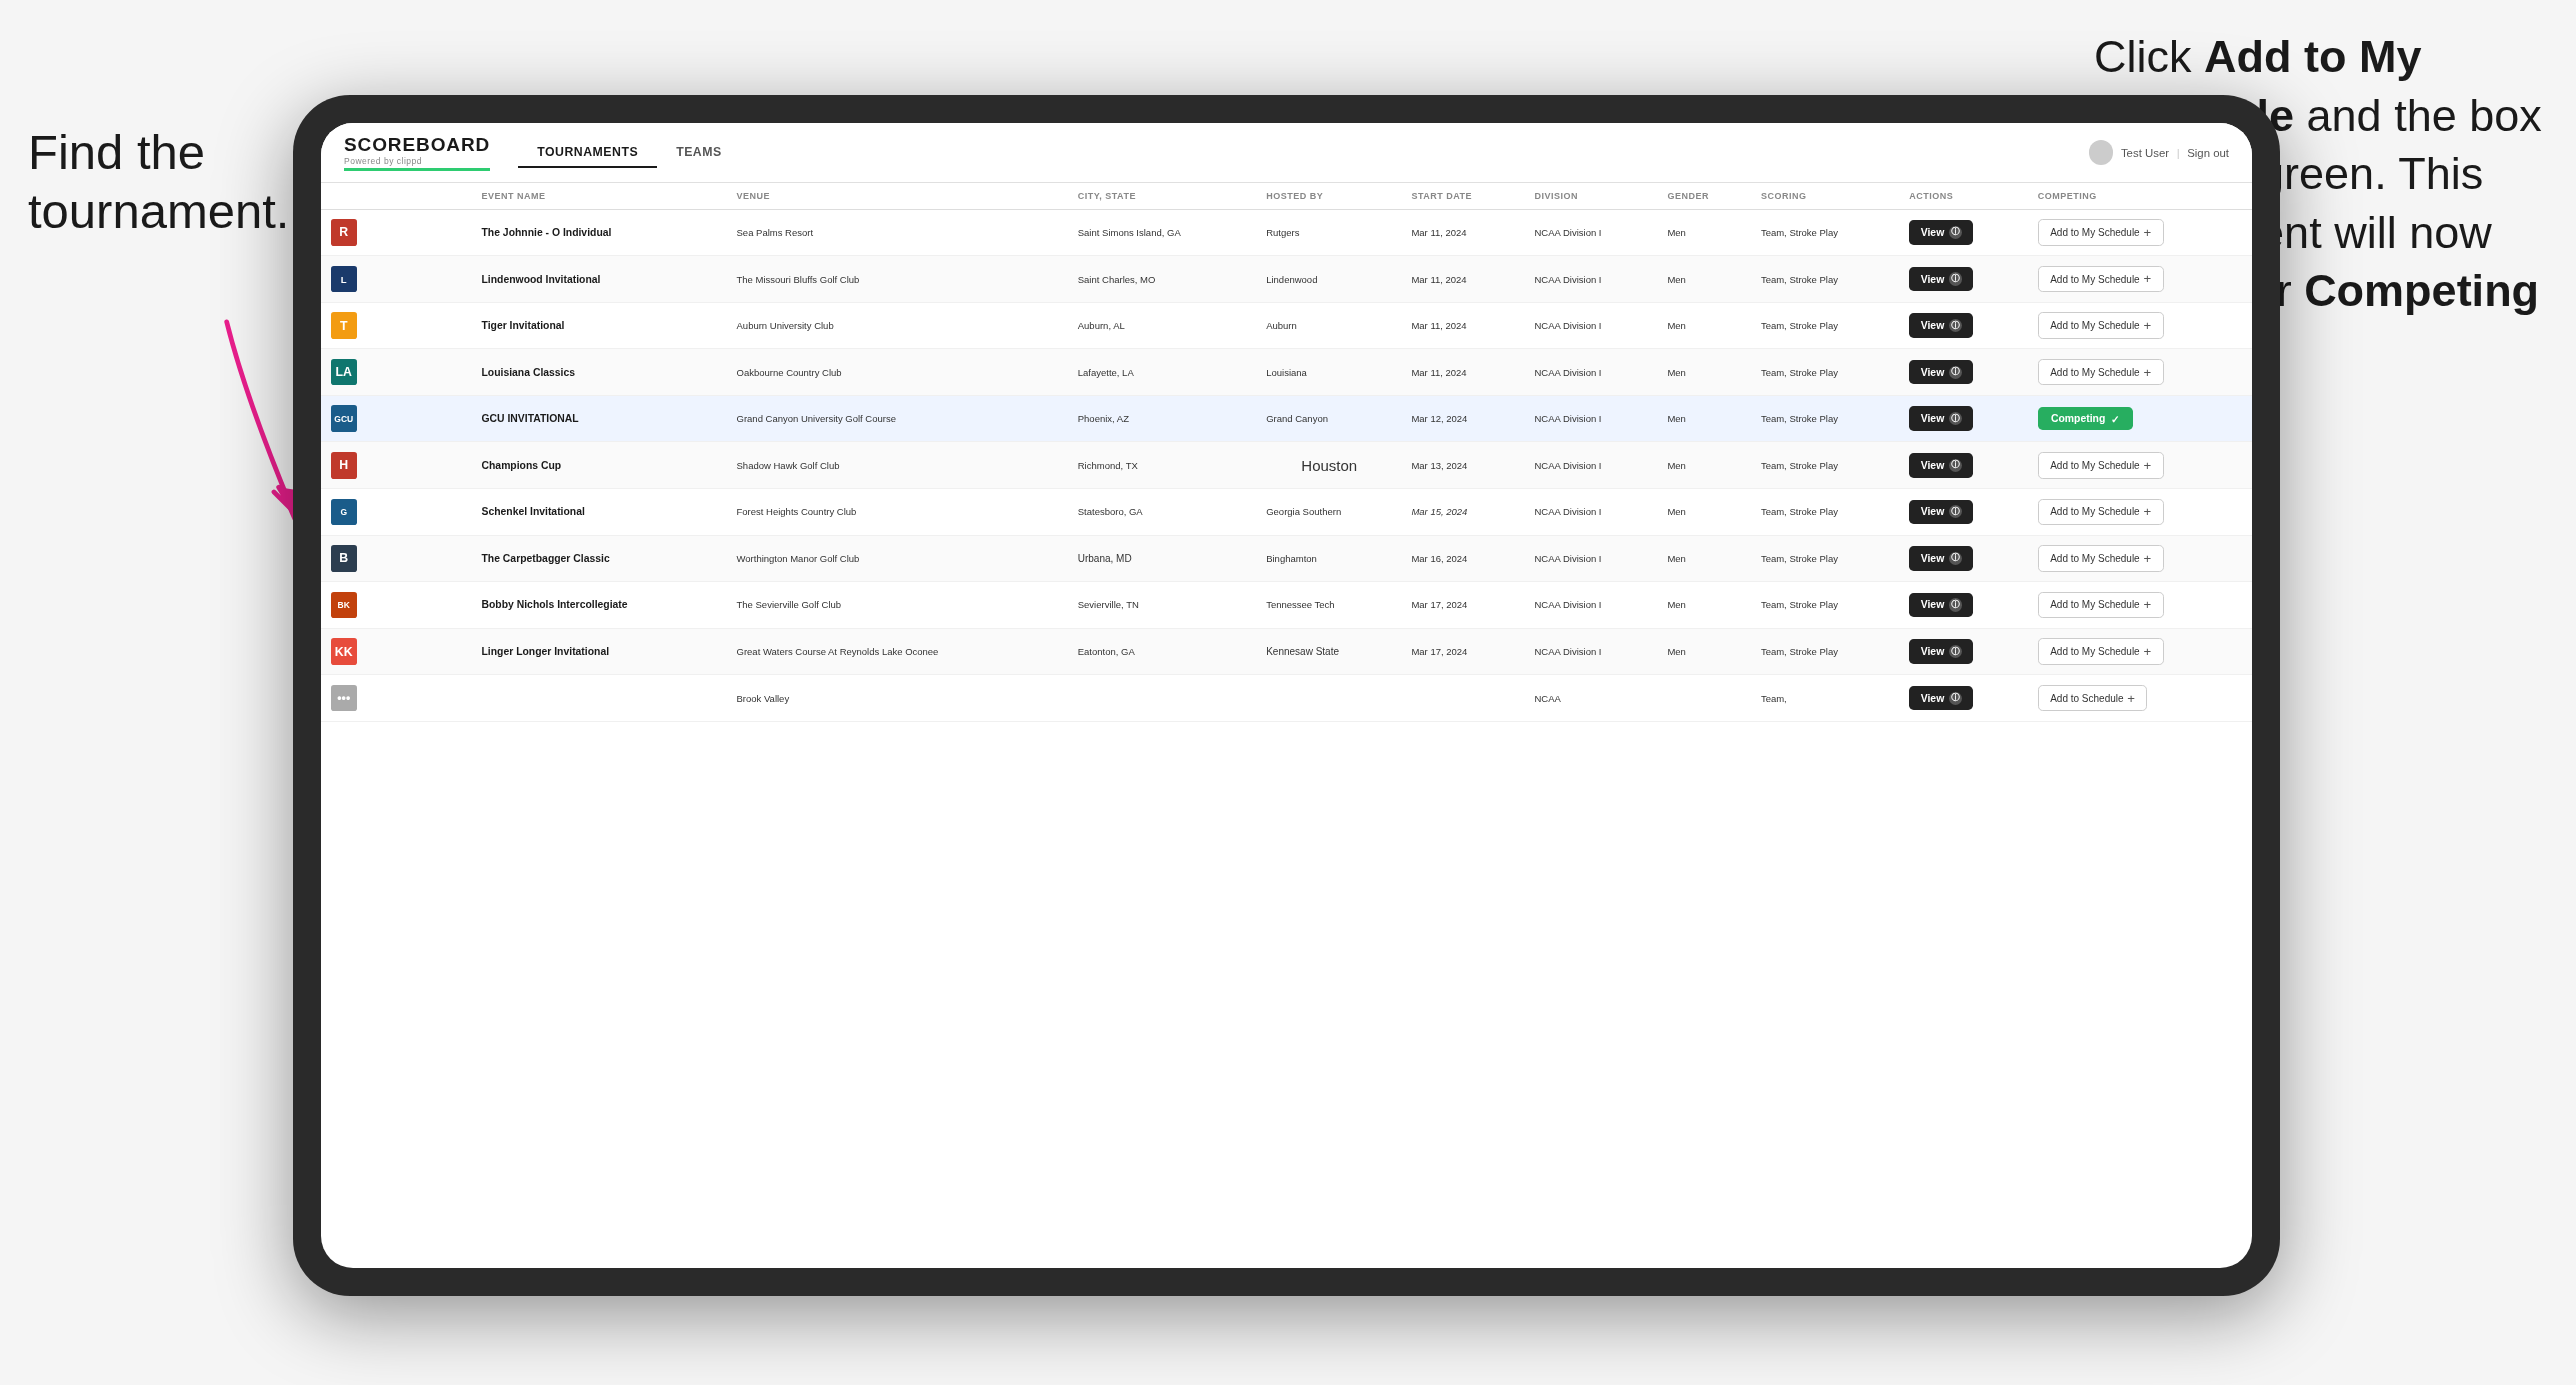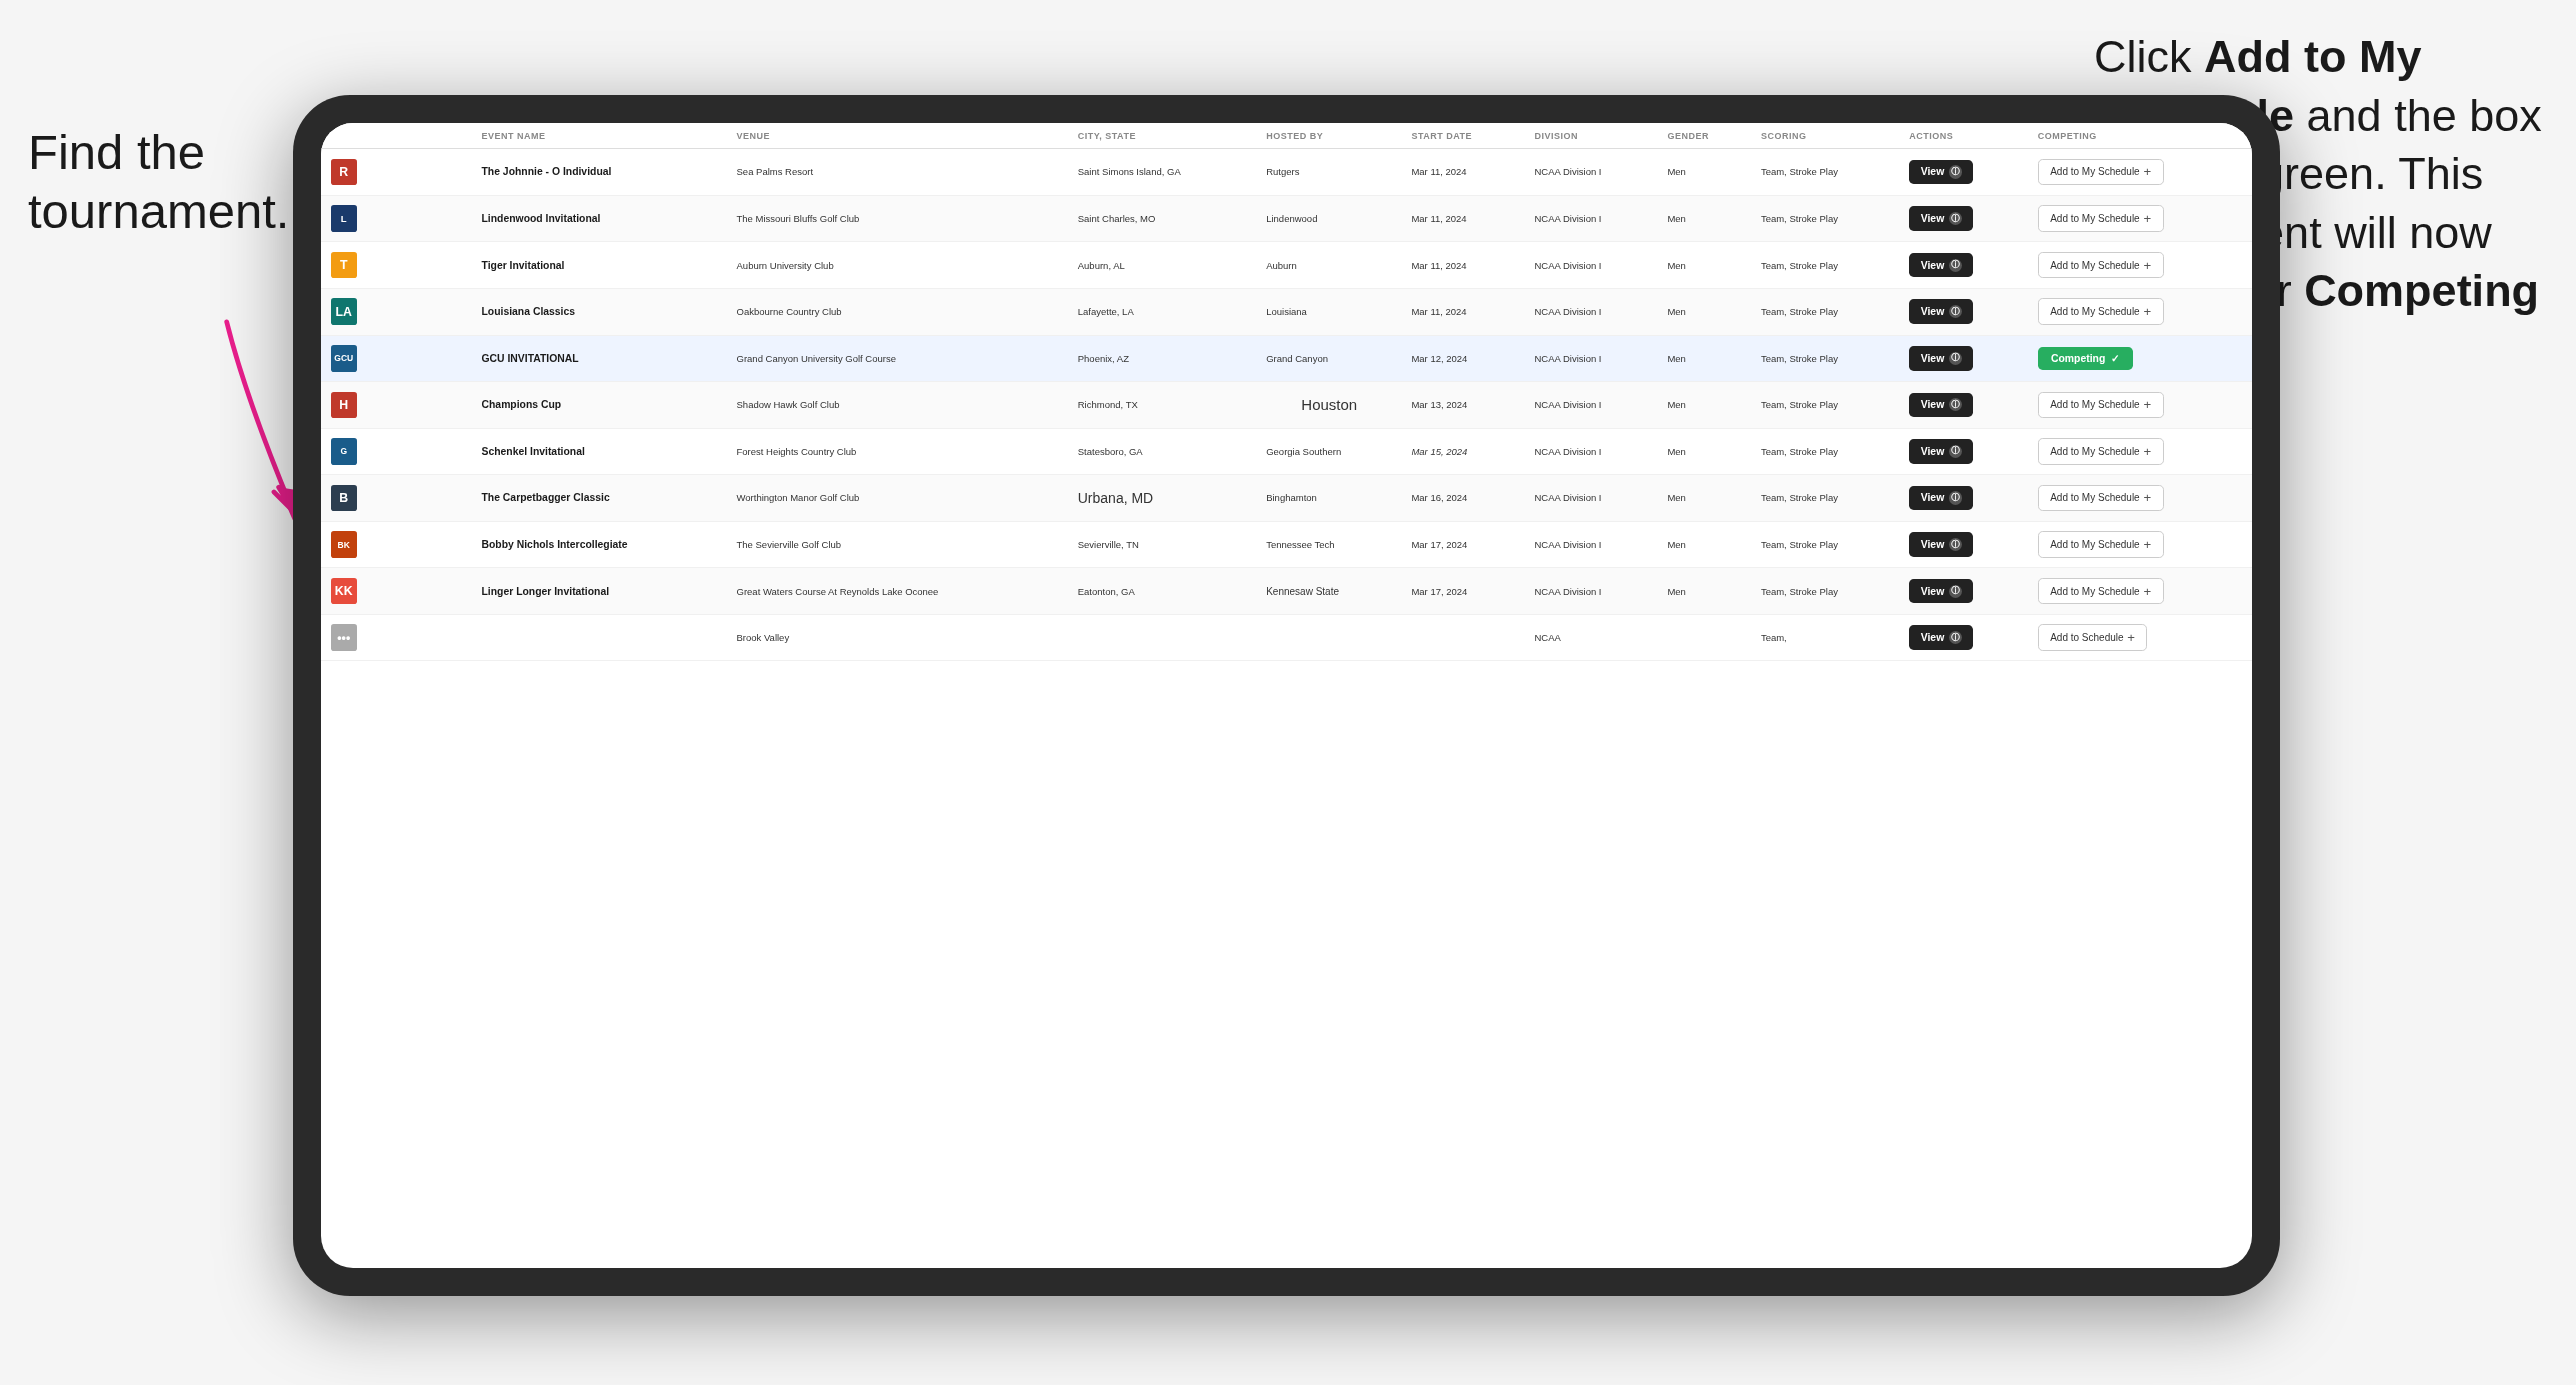--- a/index.html
+++ b/index.html
@@ -305,20 +305,38 @@
 </svg>
 
 <svg xmlns="http://www.w3.org/2000/svg" style="position:absolute; right:492px; top:587px; width:208px; height:151px;" viewBox="0 0 220 160">
   <path d="M 200 20 Q 160 60 80 100 L 100 85 M 80 100 L 105 90" stroke="#e91e8c" stroke-width="5" fill="none" stroke-linecap="round" stroke-linejoin="round"></path>
   <polygon points="70,105 100,85 95,112" fill="#e91e8c"></polygon>
 </svg>
 
 <div class="tablet-frame">
   <div class="tablet-screen">
 
+    <div class="nav-bar">
+      <div class="logo-area">
+        <span class="logo-title">SCOREBOARD</span>
+        <span class="logo-subtitle">Powered by clippd</span>
+        <div class="logo-bar"></div>
+      </div>
+      <div class="nav-tabs">
+        <div class="nav-tab active">TOURNAMENTS</div>
+        <div class="nav-tab">TEAMS</div>
+      </div>
+      <div class="nav-spacer"></div>
+      <div class="nav-user">
+        <div class="user-avatar"></div>
+        <span>Test User</span>
+        <span class="pipe">|</span>
+        <span class="sign-out-link">Sign out</span>
+      </div>
+    </div>
 
     <div class="table-container">
       <table>
         <thead>
           <tr>
             <th class="col-event"></th>
             <th>EVENT NAME</th>
             <th>VENUE</th>
             <th>CITY, STATE</th>
             <th>HOSTED BY</th>
@@ -462,21 +480,21 @@
                 </button></td>
               <td><button class="add-btn">
                   <span>Add to My Schedule</span> 
                   <span class="add-btn-plus">+</span>
                 </button></td>
             </tr>
             <tr>
               <td><div class="team-logo-placeholder logo-b">B</div></td>
               <td><span class="event-name-text">The Carpetbagger Classic</span></td>
               <td style="font-size: 9.5px;">Worthington Manor Golf Club</td>
-              <td style="font-size: 14px; margin-top: 24px;">Urbana, MD</td>
+              <td style="font-size: 10px; margin-top: 24px;">Urbana, MD</td>
               <td style="font-size: 9.5px;">Binghamton</td>
               <td style="font-size: 9.5px;">Mar 16, 2024</td>
               <td style="font-size: 9.5px;">NCAA Division I</td>
               <td style="font-size: 9.5px;">Men</td>
               <td style="font-size: 9.5px;">Team, Stroke Play</td>
               <td><button class="view-btn">
                   <span>View</span> 
                   <span style="background:#555;border-radius:50%;width:13.2px;height:13.2px;display:inline-flex;align-items:center;justify-content:center;font-size:8.5px;color:white;">ⓘ</span>
                 </button></td>
               <td><button class="add-btn">

